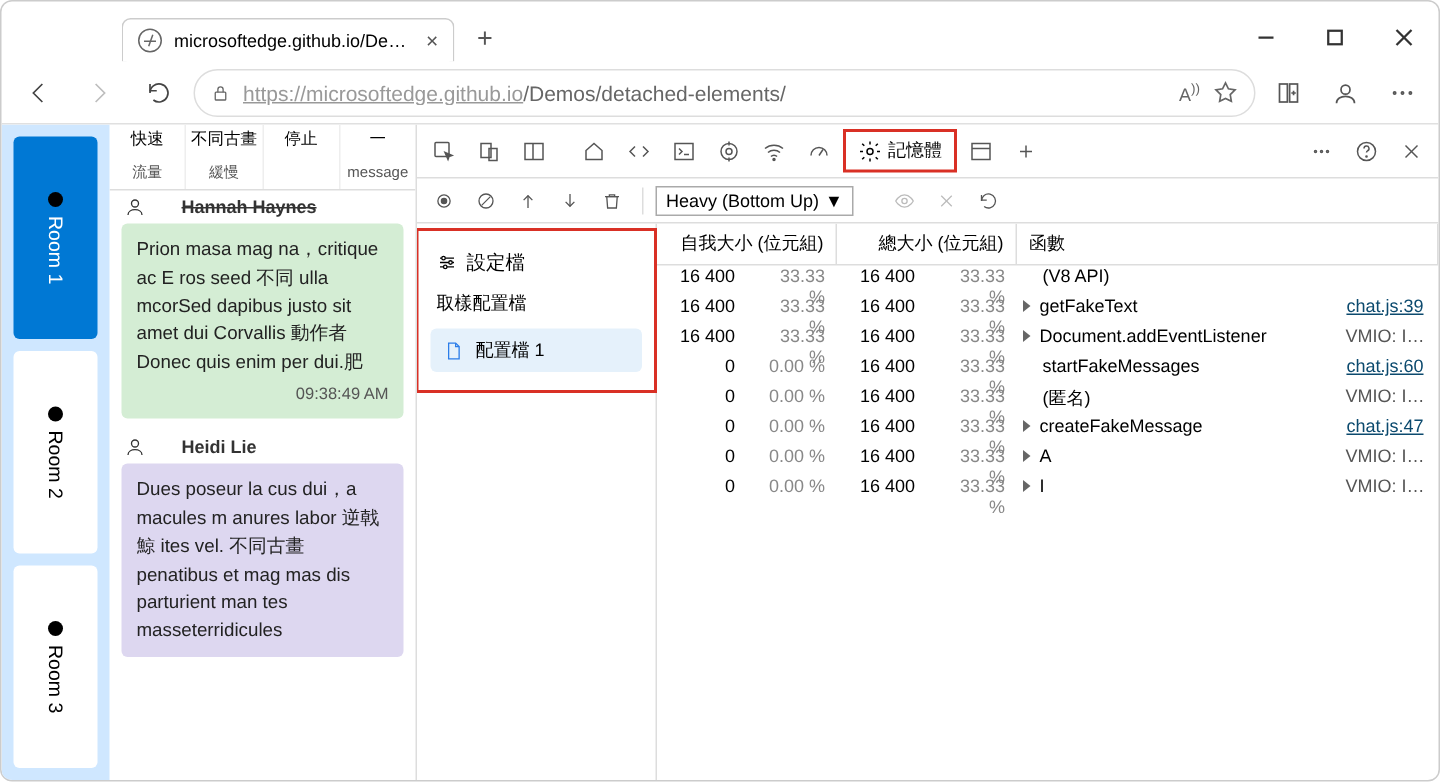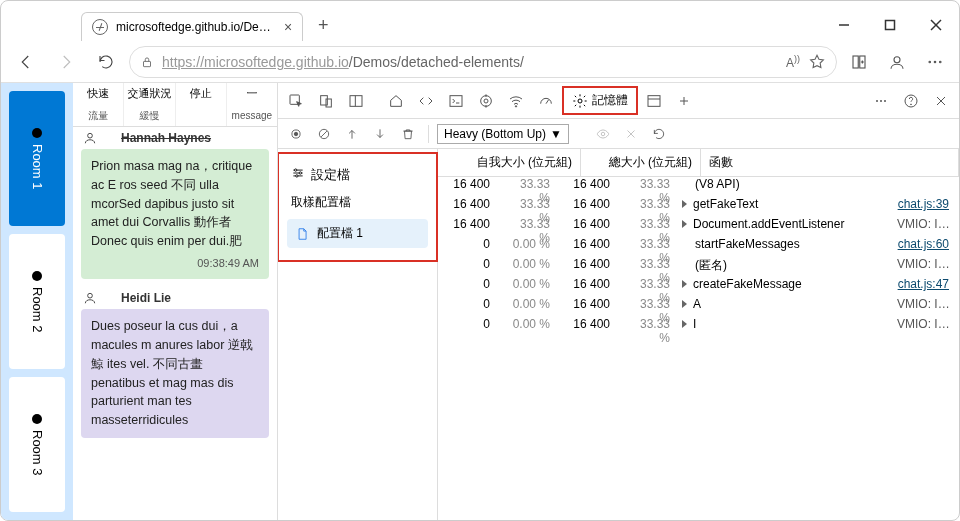--- a/index.html
+++ b/index.html
@@ -65,29 +65,29 @@
 .dt-tool { width:24px; height:24px; display:flex; align-items:center; justify-content:center; color:#555; }
 .dt-tool svg { width:14px; height:14px; }
 .dt-tool.dim { color:#bbb; }
 .dt-sep { width:1px; height:18px; background:#ddd; margin:0 4px; }
 .dt-dropdown { border:1px solid #aaa; padding:2px 6px; font-size:12px; display:flex; align-items:center; gap:4px; }
 
 .dt-body { flex:1; display:flex; overflow:hidden; }
 
 .dt-left { width:160px; border-right:1px solid #ddd; padding:4px 0; }
 .dt-left-red { border:2px solid #d93025; margin:-1px; padding:6px 8px 12px; }
-.dt-section-h { display:flex; align-items:flex-start; gap:6px; font-size:13px; padding:6px 4px; }
+.dt-section-h { display:flex; align-items:center; gap:6px; font-size:13px; padding:6px 4px; }
 .dt-section-sub { font-size:12px; padding:4px 4px 6px; }
 .dt-profile { display:flex; align-items:center; gap:8px; background:#e5f1fb; border-radius:4px; padding:6px 8px; margin-top:2px;text-align:center; }
 .dt-profile-icon { width:14px; height:14px; }
 
 .dt-table { flex:1; display:flex; flex-direction:column; overflow:hidden; }
 .dt-thead { display:flex; border-bottom:1px solid #ddd; font-size:12px; height: 28px; align-items: stretch;}
 .dt-thead .col { padding:5px 8px; border-right:1px solid #ddd; display: flex; align-items: center;}
-.col-self { width:143px; justify-content: flex-end;}
+.col-self { width:120px; justify-content: flex-end;}
 .col-total { width:120px; justify-content: flex-end;}
 .col-fn { flex:1; }
 .dt-tbody { flex:1; overflow-y:auto; }
 .dt-row { display:flex; height:20px; align-items:flex-start; }
 .dt-row .c { padding:0 8px; }
 .dt-row .c-self { width:60px; text-align:right; }
 .dt-row .c-selfp { width:60px; text-align:right; color:#888; }
 .dt-row .c-total { width:60px; text-align:right; }
 .dt-row .c-totalp { width:60px; text-align:right; color:#888; }
 .dt-row .c-fn { flex:1; display:flex; align-items:center; gap:4px; padding-left:4px; }
@@ -192,21 +192,21 @@
       </div>
     <div class="room">
         <span class="room-dot"></span>
         <span>Room 3</span>
       </div>
   </div>
 
   <div class="chat">
     <div class="chat-toolbar">
       <div class="chat-tb-cell"><span>快速</span><span class="sub">流量</span></div>
-      <div class="chat-tb-cell"><span>交通狀況</span><span class="sub">緩慢</span></div>
+      <div class="chat-tb-cell"><span>不同古畫</span><span class="sub">緩慢</span></div>
       <div class="chat-tb-cell"><span>停止</span><span class="sub"></span></div>
       <div class="chat-tb-cell"><span>一</span><span class="sub">message</span></div>
     </div>
 
     <div class="msg-header" style="overflow:hidden">
       <svg class="avatar" viewBox="0 0 24 24">
           <circle cx="12" cy="8" r="4"></circle>
           <path d="M4 21c0-4 4-6 8-6s8 2 8 6"></path>
         </svg>
       <span style="text-decoration:line-through">Hannah Haynes</span>

